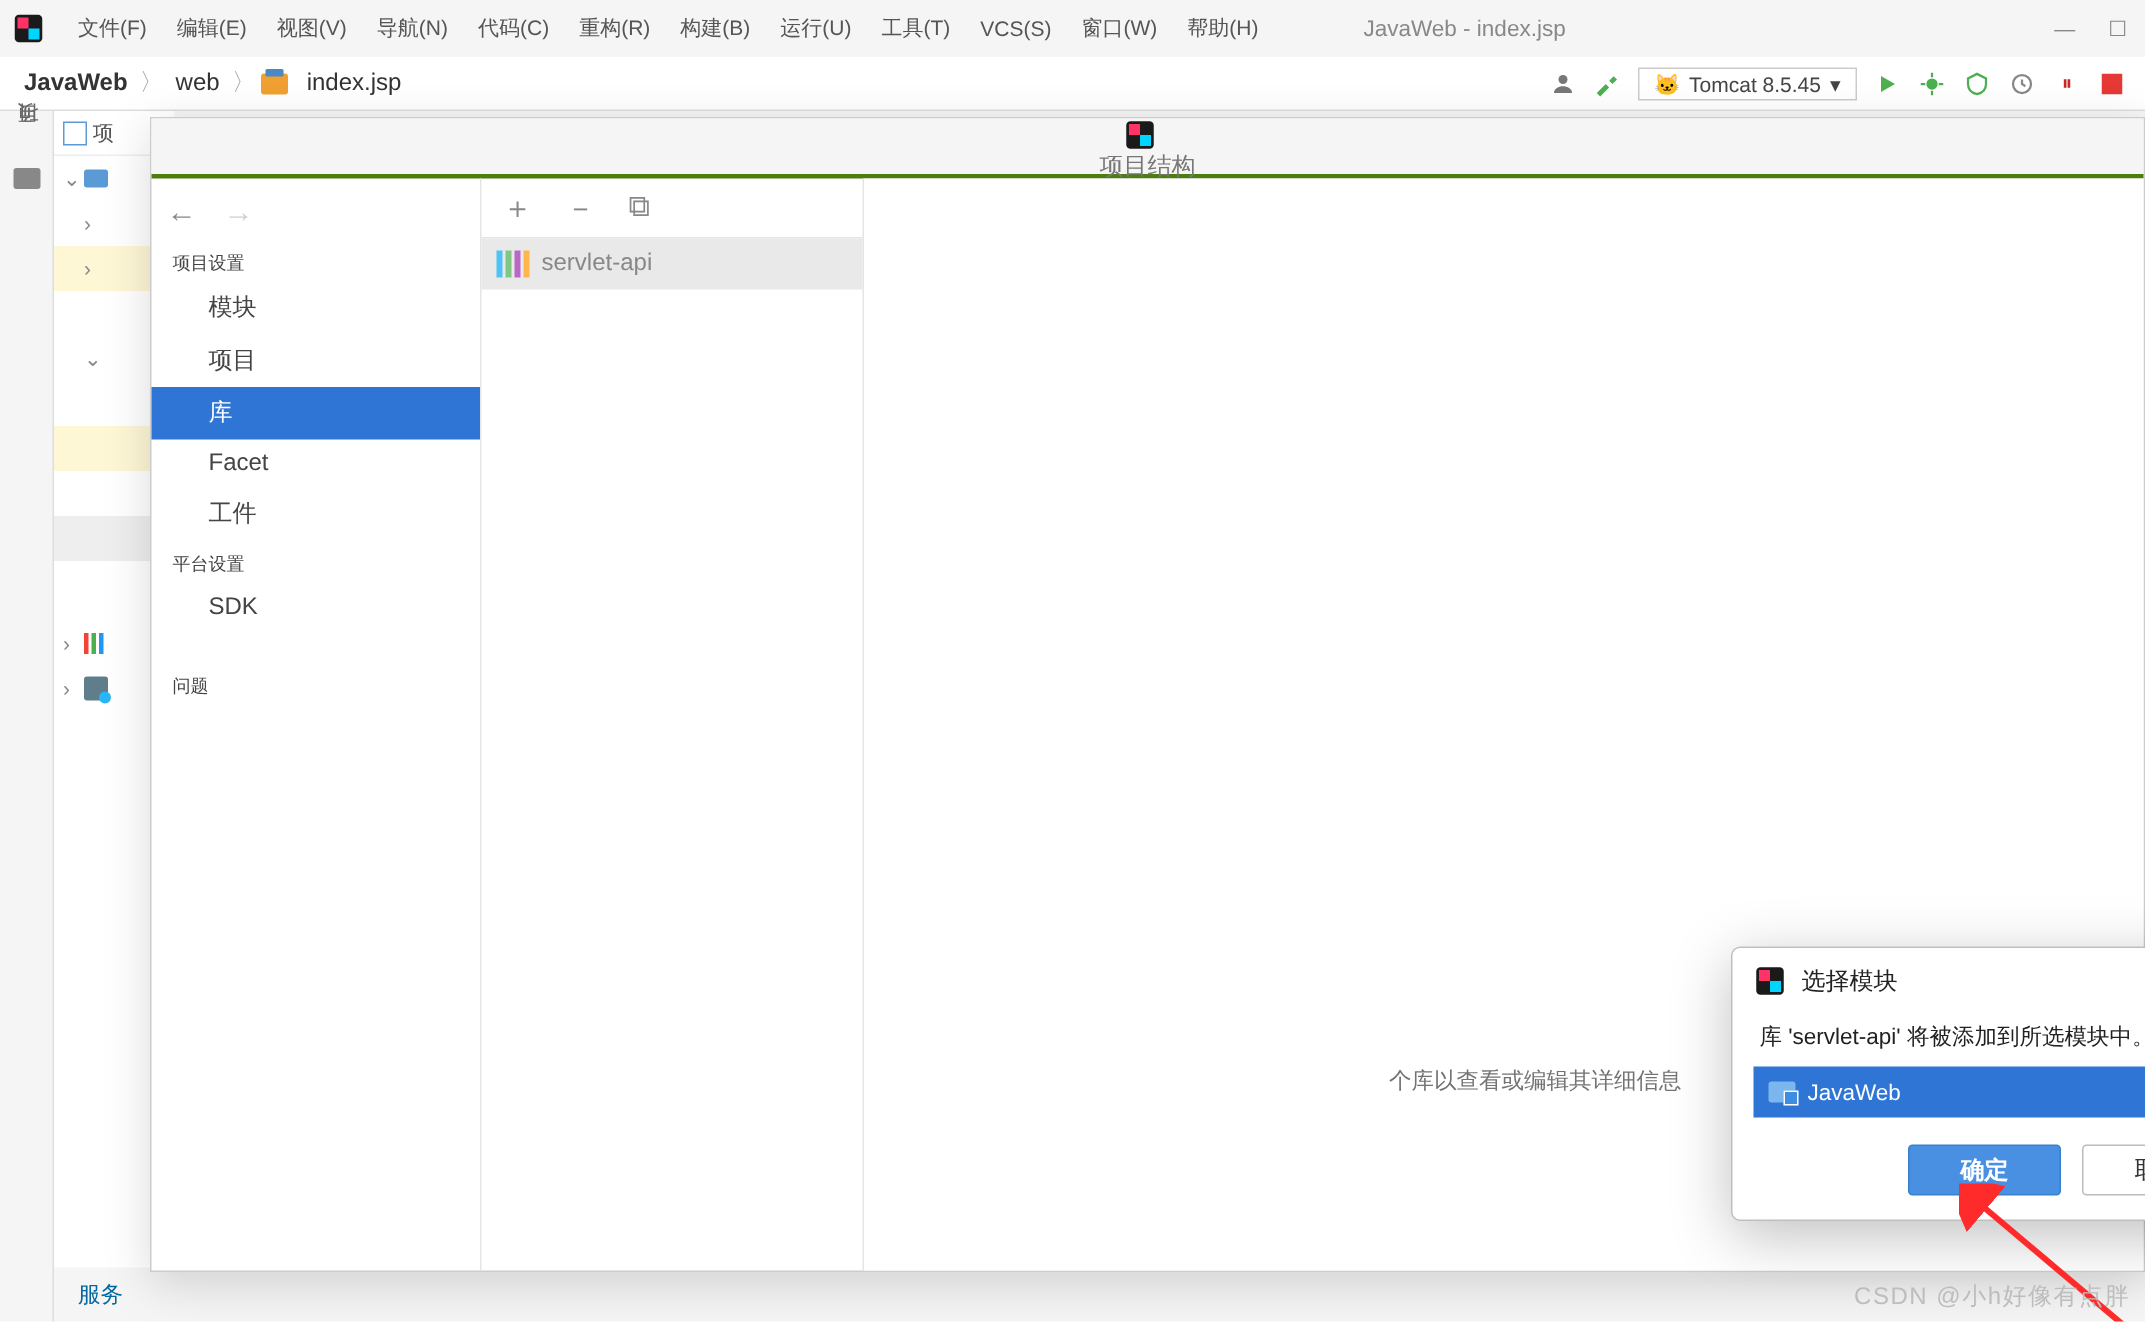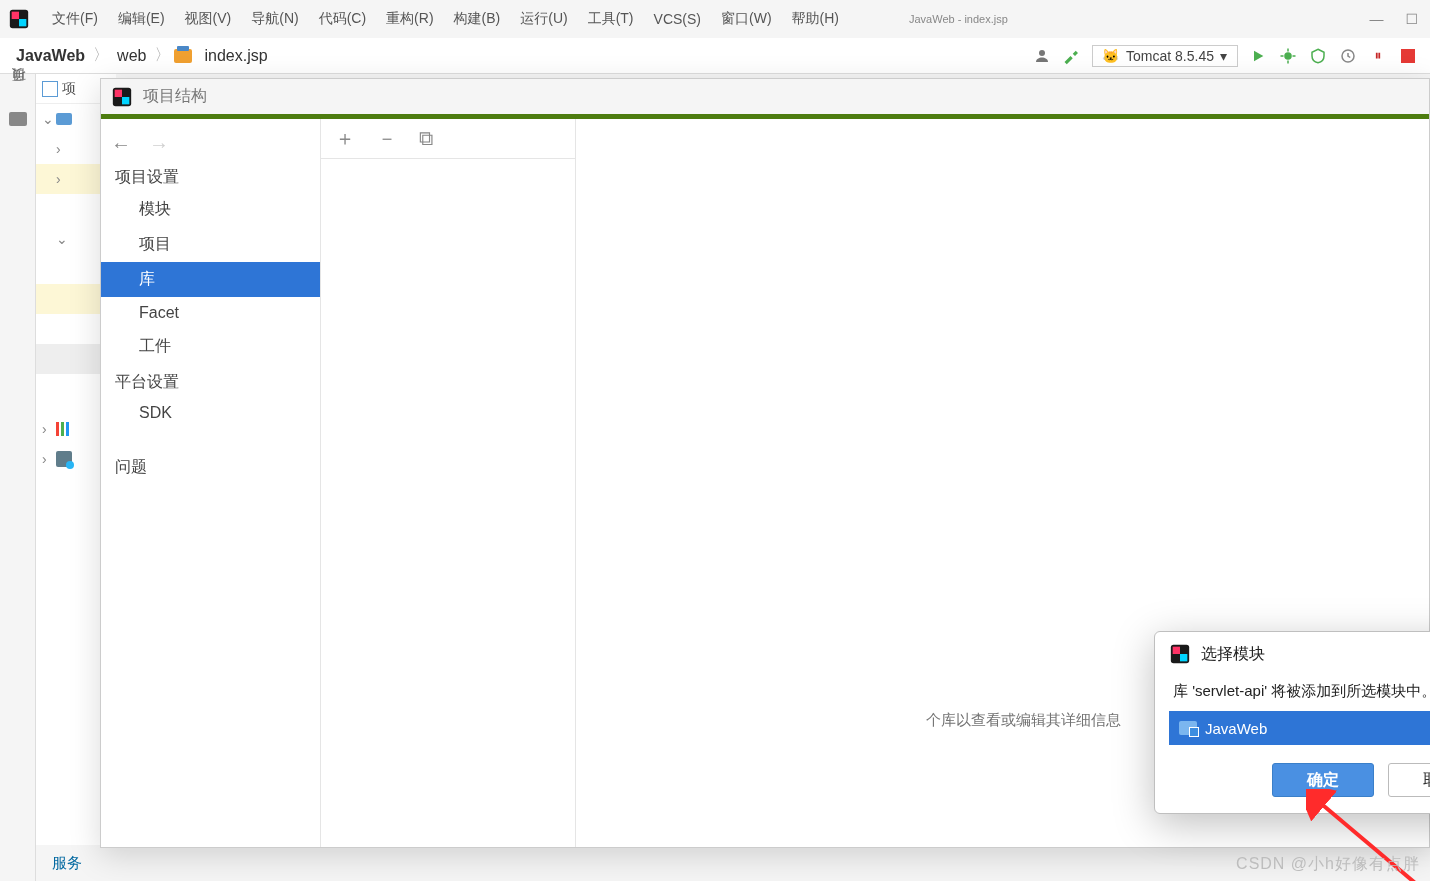--- a/index.html
+++ b/index.html
@@ -2,21 +2,21 @@
 <html><head>
 <meta charset="utf-8">
 <style>
 * { box-sizing: border-box; margin: 0; padding: 0; font-family: "Microsoft YaHei", sans-serif; }
 body { width: 1430px; height: 881px; background: #f5f5f5; overflow: hidden; position: relative; font-size: 14px; color: #333; }
 
 
 .menubar { height: 38px; background: #f5f5f5; display: flex; align-items: center; padding: 0 8px; }
 .menubar .app-icon { width: 22px; height: 22px; margin-right: 12px; }
 .menubar .menu-item { padding: 4px 10px; color: #555; cursor: pointer; }
-.menubar .main-title { margin-left: 60px; color: #888; font-size: 11px; }
+.menubar .main-title { margin-left: 60px; color: #888; font-size: 15px; }
 .menubar .win-controls { margin-left: auto; display: flex; gap: 22px; color: #888; padding-right: 4px; }
 
 
 .breadcrumb-row { height: 36px; background: #fff; border-bottom: 1px solid #ddd; display: flex; align-items: center; padding: 0 12px; }
 .breadcrumb { display: flex; align-items: center; gap: 4px; font-size: 16px; }
 .breadcrumb .crumb { padding: 2px 4px; }
 .breadcrumb .crumb.bold { font-weight: 700; }
 .breadcrumb .sep { color: #aaa; }
 .jsp-icon { display:inline-block; width:18px; height:14px; background:#f0a030; border-radius:2px; margin-right:4px; position:relative; }
 .jsp-icon::before{content:"";position:absolute;top:-3px;left:3px;width:12px;height:5px;background:#4a88c7;border-radius:1px;}
@@ -37,27 +37,27 @@
 .project-area .folder { width:16px; height:12px; background:#5b9bd5; border-radius:2px; margin-right:4px; }
 .project-area .lib-ico { display:inline-flex; gap:2px; margin-right:4px;}
 .project-area .lib-ico span{width:3px;height:14px;}
 .project-area .hl-yellow { background:#fdf7d6; }
 
 
 .bottom-bar { position:absolute; left:36px; bottom:0; height:36px; padding:0 16px; display:flex; align-items:center; color:#0369a1; font-size:15px; }
 
 
 .ps-window { position:absolute; left:100px; top:78px; width:1330px; height:770px; background:#fff; border:1px solid #ccc; box-shadow: 0 8px 30px rgba(0,0,0,.15); display:flex; flex-direction:column; }
-.ps-title { height:40px; background:#f5f5f5; border-bottom:5px solid #4d7c0f; display:flex; align-items:center; padding:0 10px; color:#777; font-size:16px; }
+.ps-title { height:40px; background:#f5f5f5; border-bottom:3px solid #4d7c0f; display:flex; align-items:center; padding:0 10px; color:#777; font-size:16px;flex-direction:column; }
 .ps-title .app-icon { width:22px; height:22px; margin-right:10px; }
 .ps-body { flex:1; display:flex; min-height:0; }
 
 .ps-nav { width:220px; border-right:1px solid #e5e5e5; padding-top:6px; }
 .ps-nav .nav-toolbar { height:34px; display:flex; align-items:center; gap:18px; padding-left:10px; color:#888; font-size:20px; }
-.ps-nav .section { padding: 8px 14px 4px; color:#444; font-size:16px; }
+.ps-nav .section { padding: 8px 14px 4px; color:#444; font-size:12px; }
 .ps-nav .item { padding: 7px 14px 7px 38px; color:#444; font-size:16px; cursor:pointer; }
 .ps-nav .item.selected { background:#2e75d6; color:#fff; }
 
 .ps-mid { width:255px; border-right:1px solid #e5e5e5; display:flex; flex-direction:column; }
 .ps-mid .mid-toolbar { height:40px; display:flex; align-items:center; gap:22px; padding-left:14px; color:#888; font-size:20px; border-bottom:1px solid #e5e5e5;}
 .ps-mid .lib-row { height:34px; background:#e9e9e9; display:flex; align-items:center; padding-left:10px; gap:8px; color:#888; font-size:16px; }
 .lib-bars { display:inline-flex; gap:2px; }
 .lib-bars span { width:4px; height:18px; display:inline-block; }
 
 .ps-main { flex:1; position:relative; background:#fff; }
@@ -248,20 +248,29 @@
       <div style="height:20px;"></div>
       <div class="section">问题</div>
     </div>
 
     <div class="ps-mid">
       <div class="mid-toolbar">
         <span>＋</span>
         <span>－</span>
         <span>⧉</span>
       </div>
+      <div class="lib-row">
+        <span class="lib-bars">
+          <span style="background:#4fc3f7"></span>
+            <span style="background:#81c784"></span>
+            <span style="background:#ba68c8"></span>
+            <span style="background:#ffb74d"></span>
+        </span>
+        <span>servlet-api</span>
+      </div>
     </div>
 
     <div class="ps-main">
       <div class="ps-hint">个库以查看或编辑其详细信息</div>
 
       <div class="modal">
         <div class="modal-title">
           <span class="app-icon">
             <svg viewBox="0 0 24 24">
                 <rect x="2" y="2" width="20" height="20" rx="3" fill="#1a1a1a"></rect>

